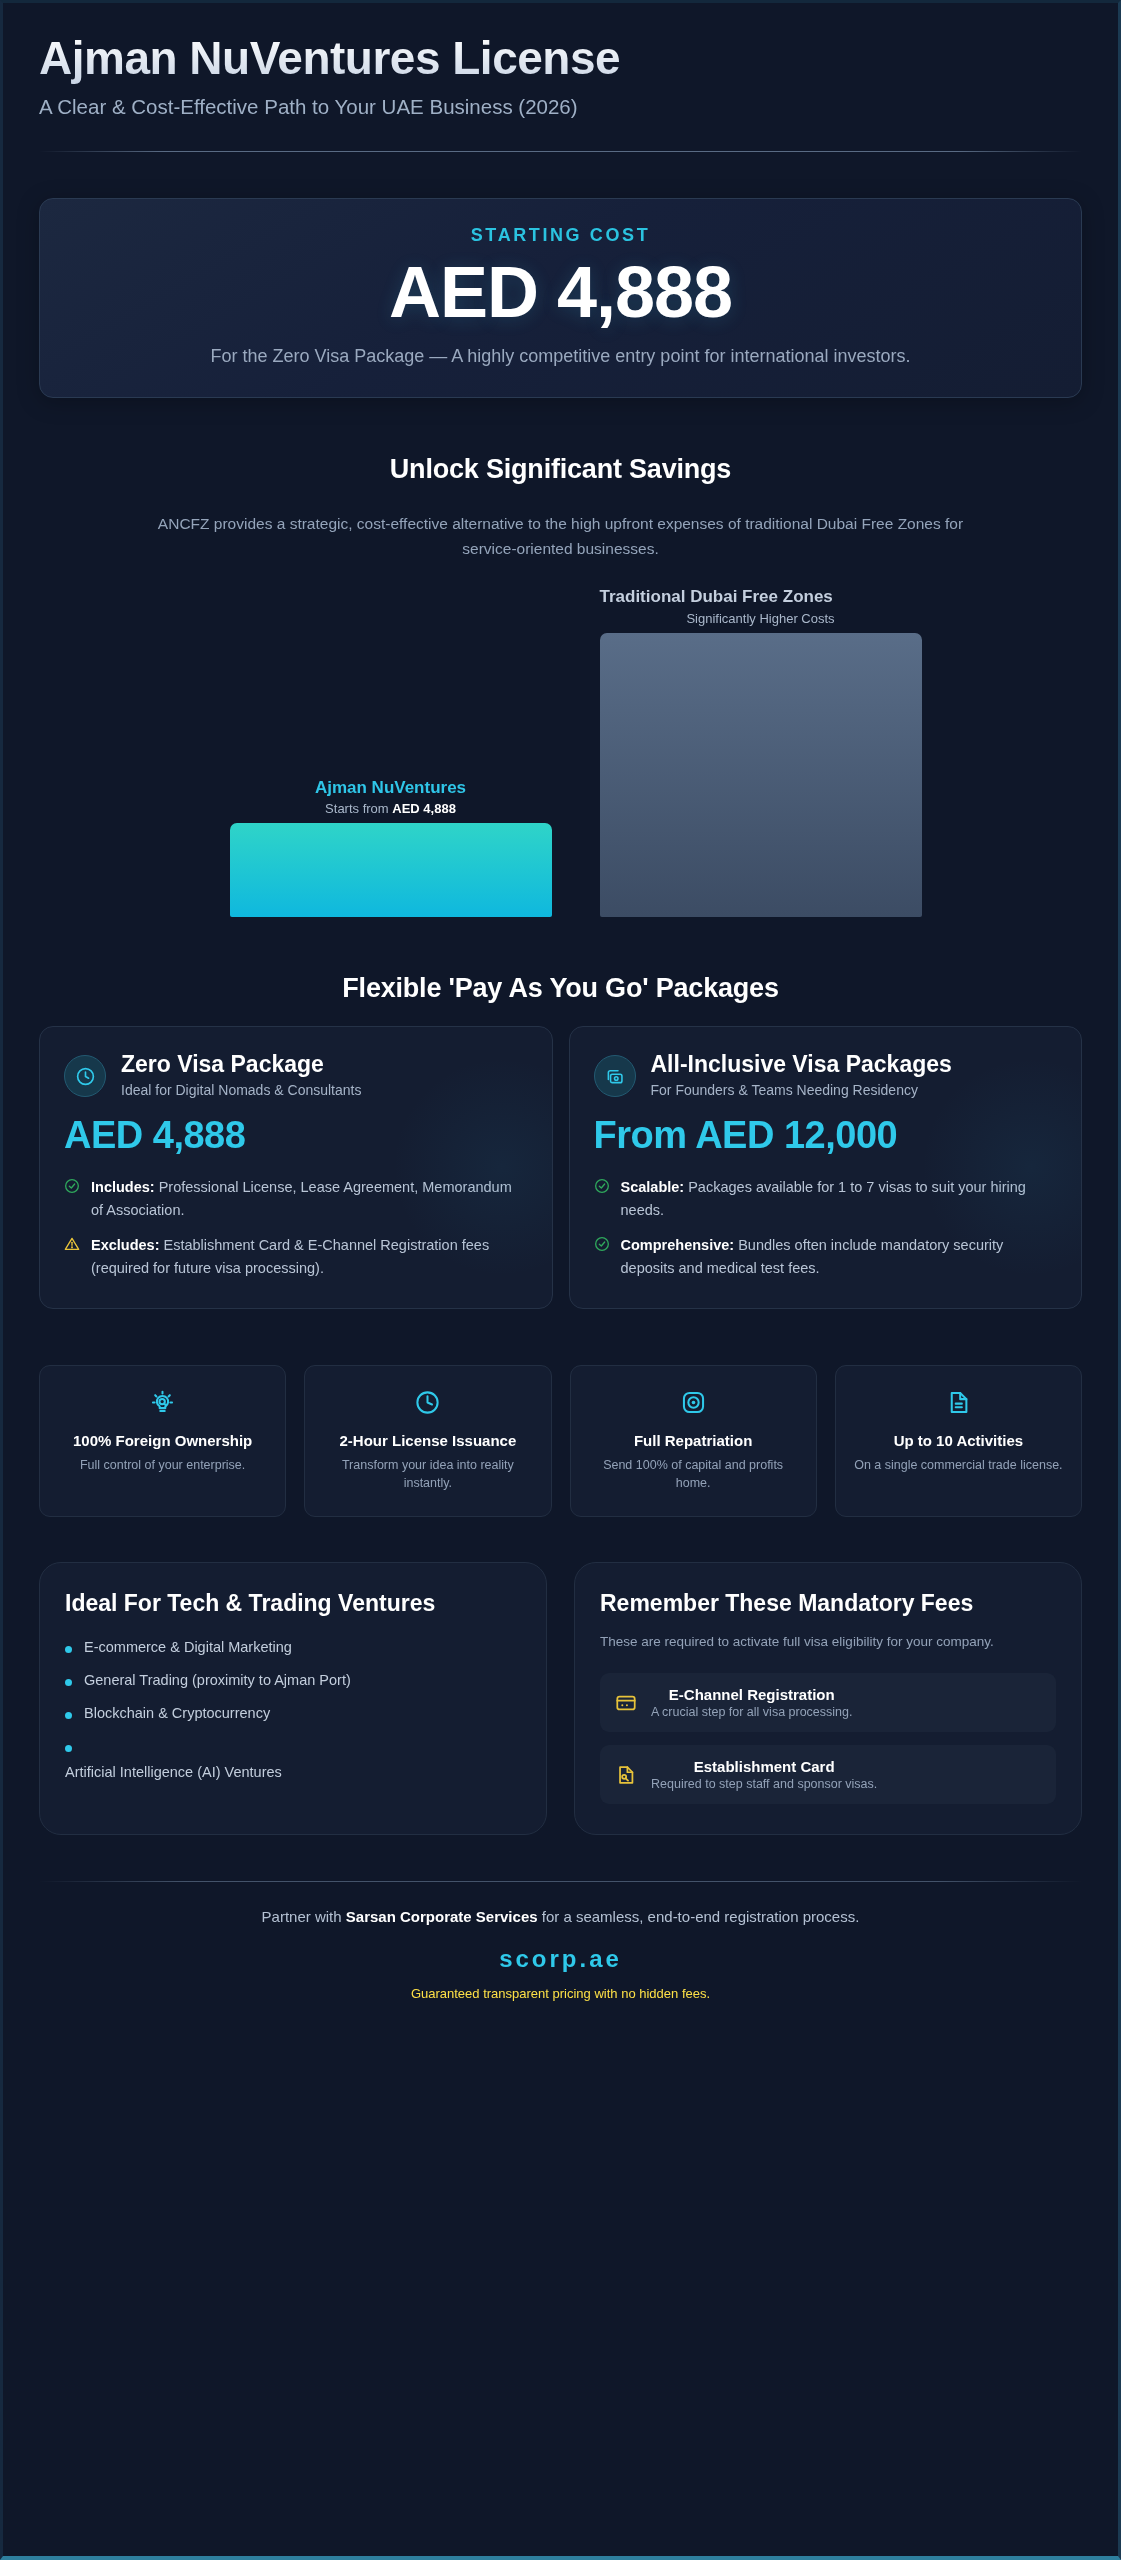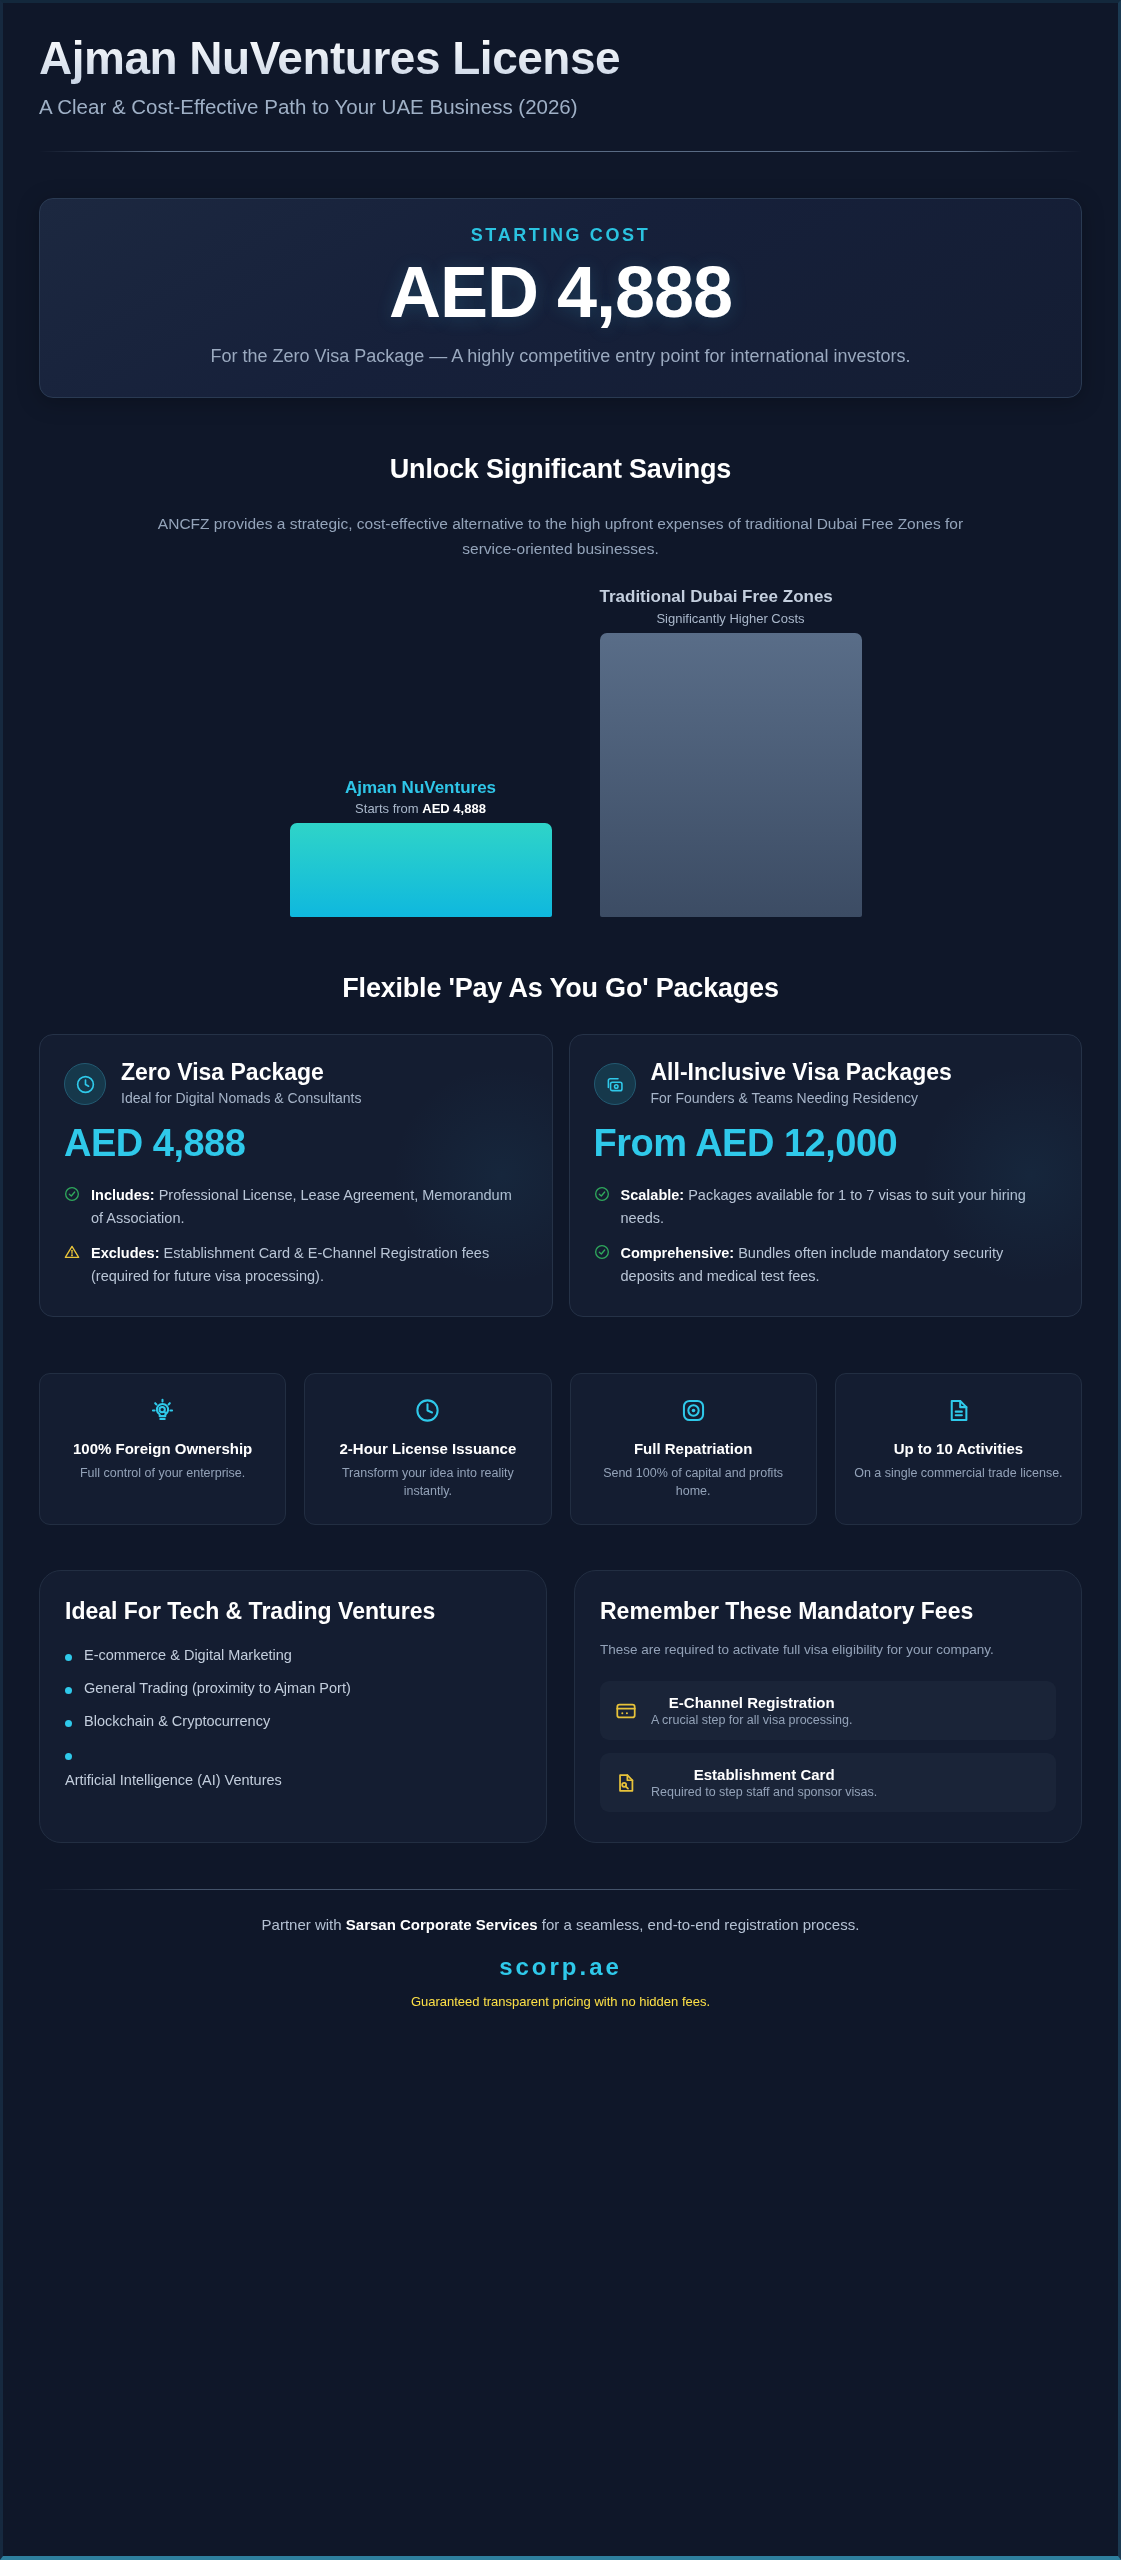--- a/index.html
+++ b/index.html
@@ -104,21 +104,21 @@
   .chart {
     margin-top: 26px;
     height: 330px;
     display: flex;
     align-items: flex-end;
     justify-content: center;
     gap: 48px;
     padding-left: 30px;
   }
   .chart-col {
-    width: 262px;
+    width: 322px;
     display: flex;
     flex-direction: column;
     justify-content: flex-end;
     height: 100%;
   }
   .bar-caption { text-align: center; padding-bottom: 7px; }
   .bar-name {
     font-size: 17px;
     font-weight: bold;
     line-height: 1.22;
@@ -138,21 +138,21 @@
     height: 94px;
     background: linear-gradient(180deg,#2fd4c8 0%, #0fb8de 100%);
   }
   .bar-grey {
     height: 331px;
     background: linear-gradient(180deg,#596d88 0%, #3c4c64 100%);
   }
 
   
   .pkg-grid {
-    margin-top: 30px;
+    margin-top: 22px;
     display: flex;
     gap: 16px;
     align-items: stretch;
   }
   .pkg-card {
     flex: 1;
     border: 1px solid #253247;
     border-radius: 14px;
     background: #141d31;
     padding: 24px 24px 28px;

